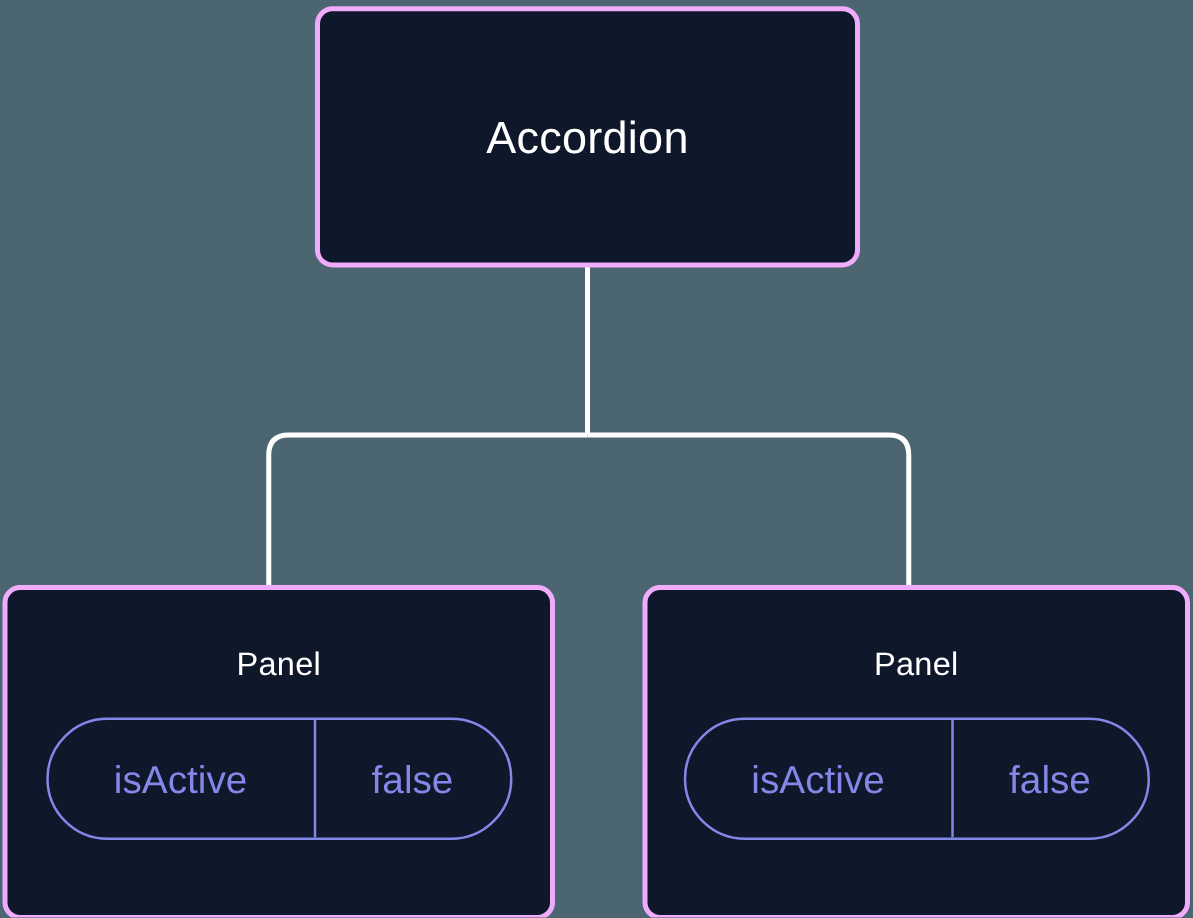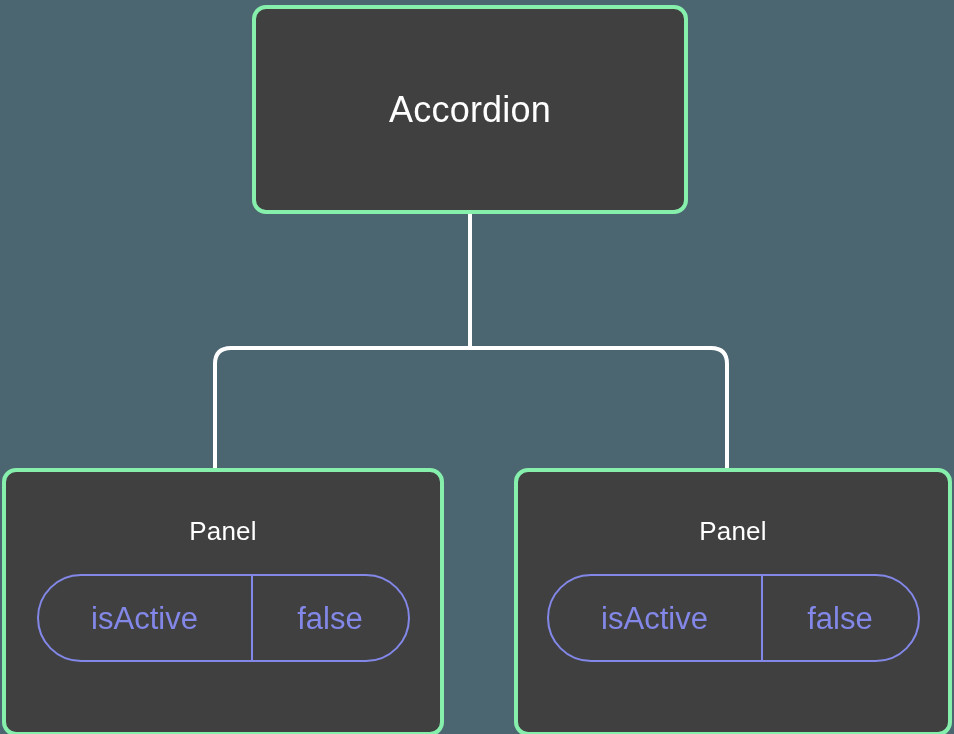--- a/index.html
+++ b/index.html
@@ -25,22 +25,22 @@
     top: 0;
     width: 954px;
     height: 734px;
     pointer-events: none;
   }
 
   
   .node {
     position: absolute;
     box-sizing: border-box;
-    background: #404040;
-    border: 4px solid #86efac;
+    background: #0f172a;
+    border: 4px solid #f0abfc;
     border-radius: 14px;
     display: flex;
     flex-direction: column;
     align-items: center;
   }
   .node-root {
     left: 252px;
     top: 5px;
     width: 436px;
     height: 209px;
@@ -72,21 +72,21 @@
   .node-root .node-title {
     font-size: 36px;
   }
 
   
   .prop-pill {
     margin-top: 30px;
     box-sizing: border-box;
     display: flex;
     align-items: stretch;
-    height: 88px;
+    height: 98px;
     border: 2px solid #8287e8;
     border-radius: 49px;
     background: transparent;
     overflow: hidden;
   }
   .prop-key,
   .prop-val {
     display: flex;
     align-items: center;
     justify-content: center;

